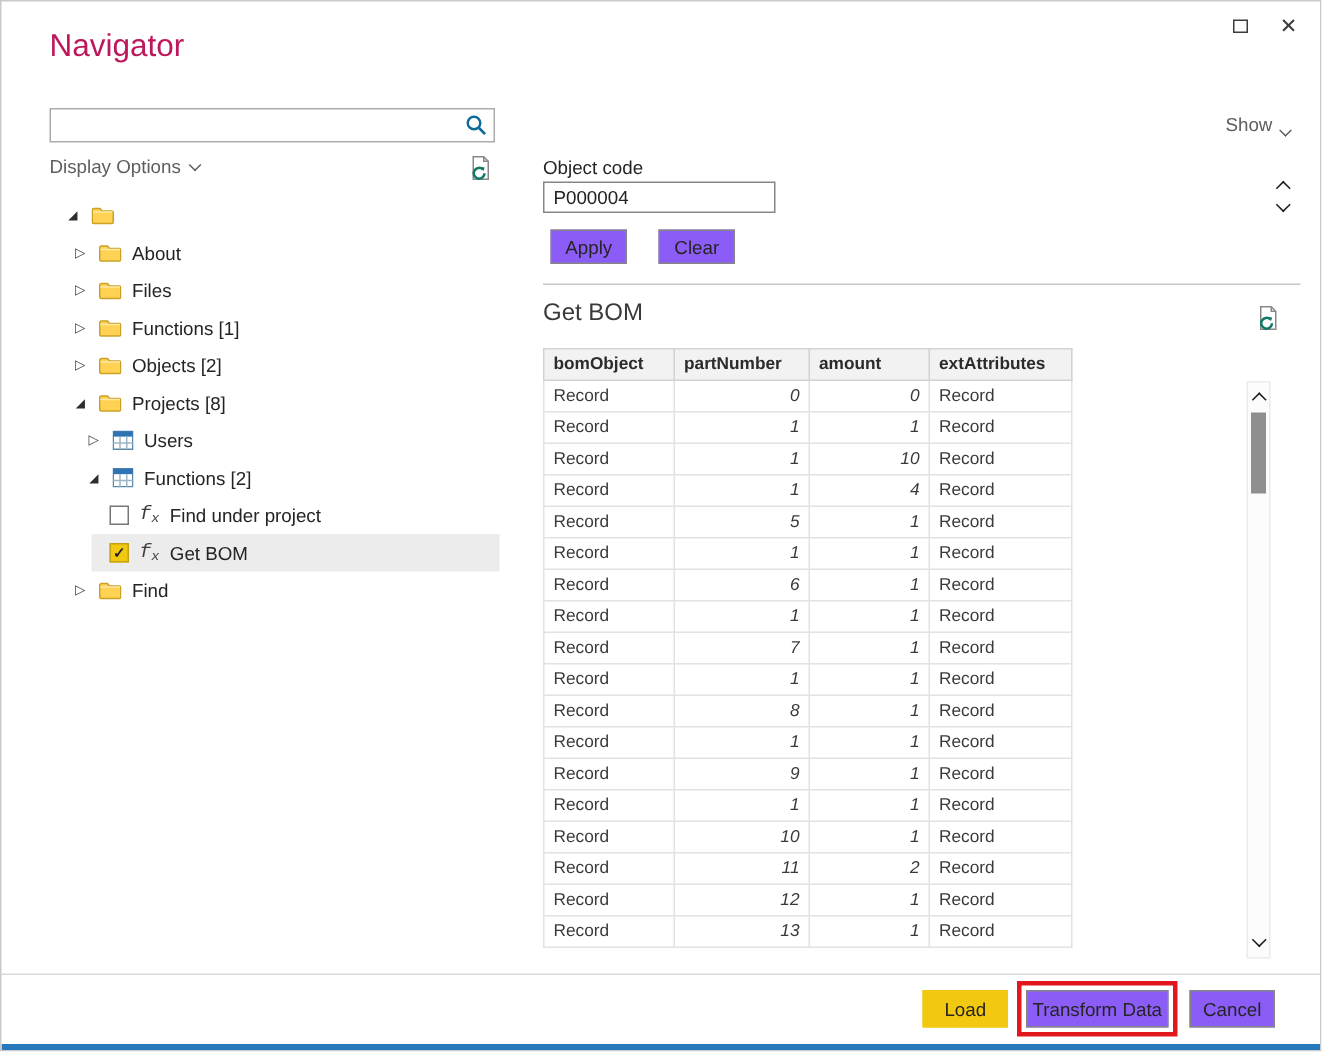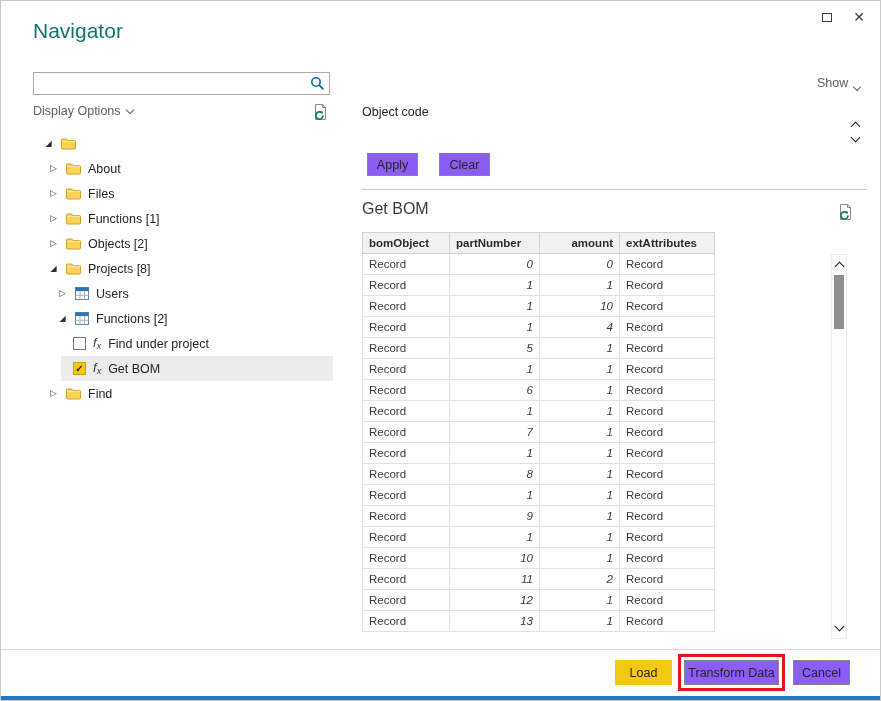--- a/index.html
+++ b/index.html
@@ -7,42 +7,42 @@
   body { font-family:"Liberation Sans", sans-serif; }
   .window { position:relative; width:881px; height:701px; background:#fff;
             border:1px solid #c9c9c9; overflow:hidden; }
   .bottom-strip { position:absolute; left:0; right:0; bottom:0; height:4px; background:#2779bd; }
 
   
   .winbtn { position:absolute; top:6px; width:22px; height:20px; display:flex; align-items:center; justify-content:center; color:#3b3b3b; cursor:default; }
   .winbtn.max { right:42px; }
   .winbtn.close { right:10px; font-size:14px; }
   .maxglyph { display:inline-block; width:10px; height:9px; border:1.2px solid #3b3b3b; }
-  .title { position:absolute; left:32px; top:18px; margin:0; font-size:21px; font-weight:400; color:#0f766e; }
+  .title { position:absolute; left:32px; top:18px; margin:0; font-size:21px; font-weight:400; color:#be185d; }
 
   
   .search { position:absolute; left:32px; top:71px; width:297px; height:23px; border:1px solid #ababab; background:#fff; }
   .search-input { position:absolute; left:2px; top:1px; width:270px; height:19px; border:none; outline:none; font-size:12px; font-family:"Liberation Sans",sans-serif; }
   .search-icon { position:absolute; right:4px; top:3px; }
   .display-options { position:absolute; left:32px; top:103px; font-size:12.5px; color:#605e5c; display:flex; align-items:center; gap:6px; cursor:default; }
   .refresh-left { position:absolute; left:311px; top:102px; }
   .tree { position:absolute; left:32px; top:130px; width:300px; font-size:12.5px; color:#252423; }
   .tree-row { display:flex; align-items:stretch; height:25px; }
   .tree-indent { flex:none; }
   .tree-row-content { display:flex; align-items:center; flex:1; gap:7px; padding-right:4px; }
   .tree-row-content.with-pad { padding-left:12px; }
   .tree-row-content.selected { background:#ececec; }
   .expander { width:11px; flex:none; text-align:center; font-size:9px; color:#4a4a4a; line-height:1; }
   .expander.exp { font-size:8px; color:#2e2e2e; }
   .tree-icon { flex:none; display:flex; align-items:center; }
   .tree-label { white-space:nowrap; }
   .tree-label.bold { font-weight:700; color:#1f1e1d; }
   .cb { width:13px; height:13px; flex:none; border:1px solid #767674; background:#fff; display:flex; align-items:center; justify-content:center; font-size:10px; font-weight:700; color:#252423; }
   .cb.checked { background:#f2c811; border-color:#c5a10b; }
-  .fx { font-family:Liberation Sans, sans-serif; font-style:italic; color:#3d3d3d; font-size:13px; line-height:1; }
+  .fx { font-family:Liberation Mono, monospace; font-style:italic; color:#3d3d3d; font-size:13px; line-height:1; }
   .fx .sub { font-size:9px; vertical-align:-2px; }
 
   
   .chev { display:inline-block; width:6px; height:6px; border-right:1.4px solid #605e5c; border-bottom:1.4px solid #605e5c; }
   .chev.down { transform:rotate(45deg); margin-top:-3px; }
   .chev.up { transform:rotate(-135deg); margin-bottom:-3px; }
   .chev.dark { border-color:#1c1c1c; border-right-width:1.8px; border-bottom-width:1.8px; width:7px; height:7px; }
 
   
   .show { position:absolute; left:816px; top:75px; font-size:12.5px; color:#605e5c; display:flex; align-items:flex-end; gap:6px; cursor:default; }
@@ -258,20 +258,21 @@
         </div>
       </div>
     </div>
 
   <div class="show">
     <span>Show</span>
     <span class="chev down"></span>
   </div>
 
   <div class="obj-label">Object code</div>
+  <input class="obj-input" value="P000004" style="">
 
   <span class="pchev up"><span class="chev up dark"></span></span>
   <span class="pchev dn"><span class="chev down dark"></span></span>
 
   <button class="btn apply">Apply</button>
   <button class="btn clear">Clear</button>
 
   <div class="hdiv"></div>
 
   <h2 class="preview-title">Get BOM</h2>
@@ -283,21 +284,21 @@
         <path d="M11 12.5 a3.6 3.6 0 1 1 -1.1 -2.6" fill="none" stroke="#0e7a66" stroke-width="1.7"></path>
         <path d="M8.4 8.4 l2.7 0.2 -0.8 2.6 z" fill="#0e7a66"></path>
       </svg>
   </span>
 
   <table class="preview-table">
     <thead>
         <tr>
           <th style="width: 87px;">bomObject</th>
           <th style="width: 90px;">partNumber</th>
-          <th style="width: 80px; text-align: right;">amount</th>
+          <th style="width: 80px;">amount</th>
           <th style="width: 95px;">extAttributes</th>
         </tr>
       </thead>
     <tbody>
         <tr>
           <td>Record</td>
           <td class="num">0</td>
           <td class="num">0</td>
           <td>Record</td>
         </tr>

